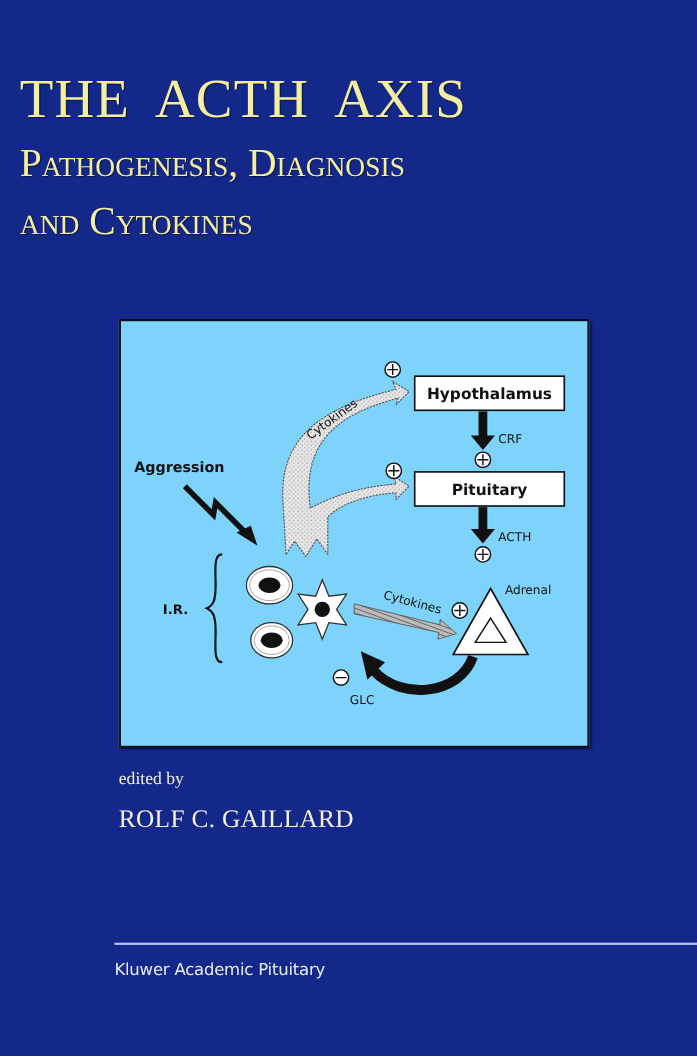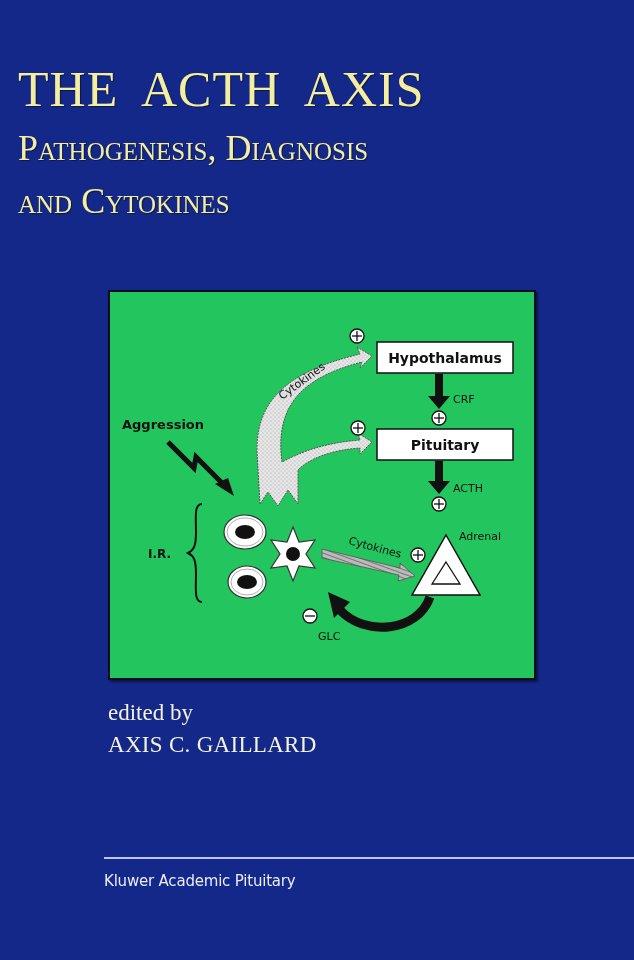--- a/index.html
+++ b/index.html
@@ -39,36 +39,36 @@
       font-size: 36px;
       line-height: 50px;
       font-variant: small-caps;
     }
     .figure-frame {
       position: absolute;
       left: 108px;
       top: 290px;
       width: 424px;
       height: 386px;
-      background: #22c55e;
+      background: #7dd3fc;
       border: 2px solid #0a0a20;
       box-shadow: 2px 2px 2px rgba(0,0,0,0.5);
     }
     .figure-frame svg {
       position: absolute;
       left: 0;
       top: 0;
     }
     .edited-by {
       position: absolute;
       left: 108px;
       top: 700px;
       color: #f4f2dc;
       font-family: "Liberation Serif", serif;
-      font-size: 23px;
+      font-size: 16px;
     }
     .editor-name {
       position: absolute;
       left: 108px;
       top: 732px;
       color: #f4f2dc;
       font-family: "Liberation Serif", serif;
       font-size: 23px;
       letter-spacing: 0.3px;
     }
@@ -226,16 +226,16 @@
     </g>
     <g>
       <circle cx="200" cy="324" r="7" fill="#fff" stroke="#111" stroke-width="1.3"></circle>
       <line x1="195" y1="324" x2="205" y2="324" stroke="#111" stroke-width="1.3"></line>
     </g>
     <text class="d-reg" x="208" y="348" font-size="11">GLC</text>
   </svg>
 </div>
 
 <div class="edited-by">edited by</div>
-<div class="editor-name">AXIS C. GAILLARD</div>
+<div class="editor-name">ROLF C. GAILLARD</div>
 
 <div class="rule"></div>
 <div class="publisher">Kluwer Academic Pituitary</div>
 
 </body></html>

